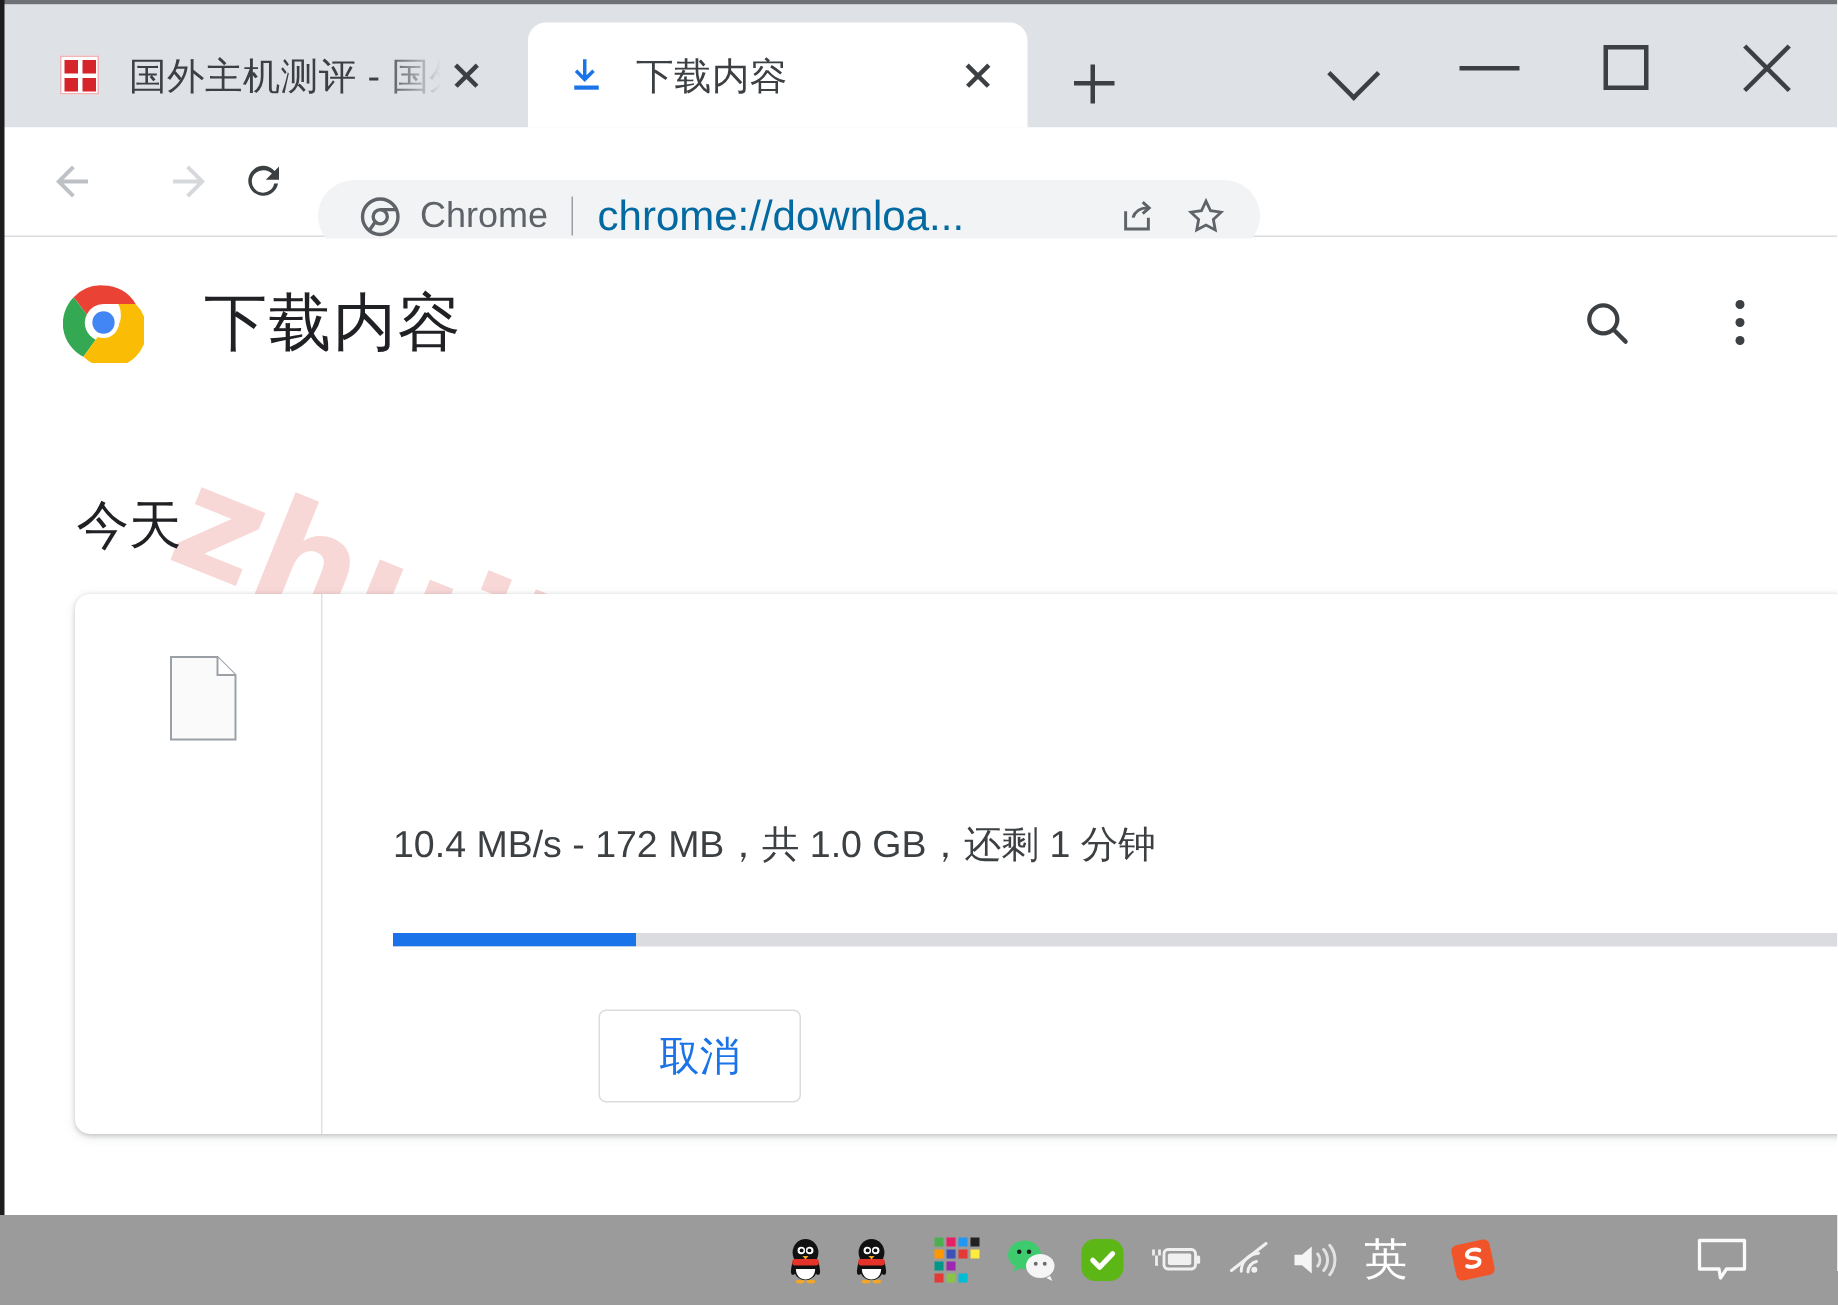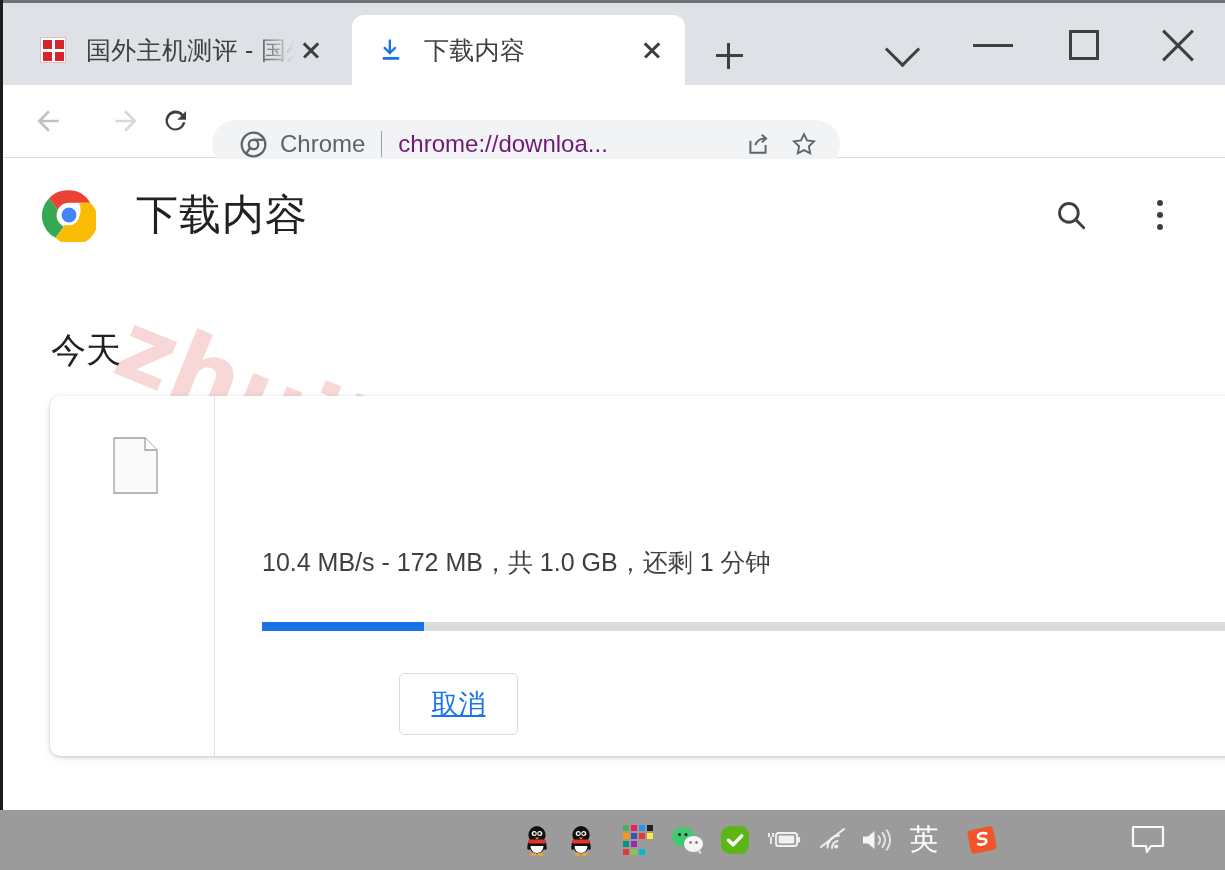--- a/index.html
+++ b/index.html
@@ -214,22 +214,22 @@
     white-space: nowrap;
   }
   #omnibox-divider {
     margin-left: 16px;
     width: 1px; height: 26px;
     background: #9aa0a6;
     flex: 0 0 auto;
   }
   #omnibox-url {
     margin-left: 16px;
-    font-size: 24px;
-    color: #701a75;
+    font-size: 28px;
+    color: #0369a1;
     white-space: nowrap;
     flex: 1 1 auto;
     overflow: hidden;
   }
   #share-button, #bookmark-button {
     width: 40px; height: 40px;
     flex: 0 0 auto;
     display: flex; align-items: center; justify-content: center;
   }
   #share-button { margin-right: 6px; }
@@ -380,21 +380,21 @@
     font-size: 27px;
     font-family: "Liberation Sans", sans-serif;
     cursor: pointer;
     padding: 0;
     display: flex;
     align-items: center;
     justify-content: center;
     box-sizing: border-box;
   }
   #pause-button  { left: 213px; width: 119px; }
-  #cancel-button { left: 349px; width: 119px; text-decoration: underline; }
+  #cancel-button { left: 349px; width: 135px; }
 
   
   #taskbar {
     position: absolute;
     left: 0; top: 810px;
     width: 1225px; height: 60px;
     background: #9b9b9b;
   }
   .tray-item {
     position: absolute;

